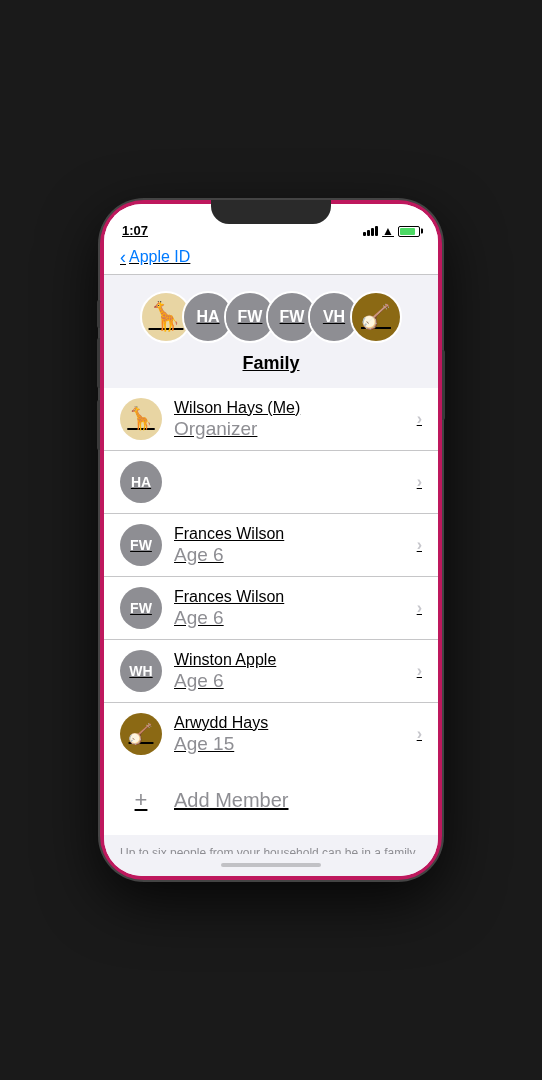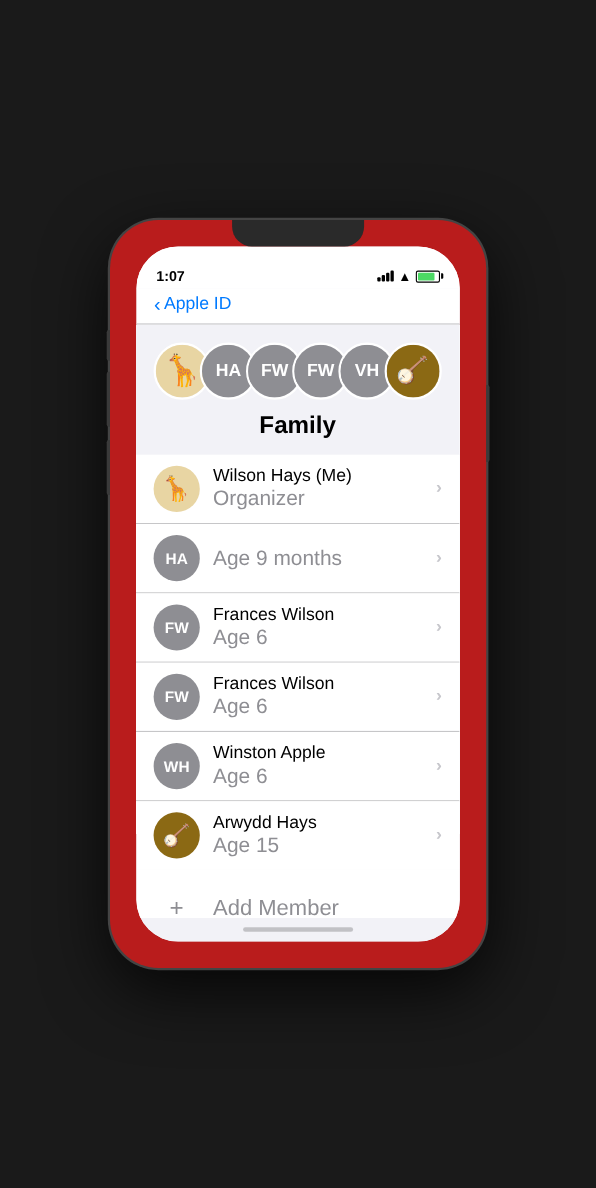--- a/index.html
+++ b/index.html
@@ -9,25 +9,26 @@
       display: flex;
       justify-content: center;
       align-items: center;
       min-height: 100vh;
       font-family: -apple-system, BlinkMacSystemFont, 'SF Pro Text', 'Helvetica Neue', sans-serif;
     }
 
     .phone-outer {
       width: 342px;
       height: 680px;
-      background: #b91c1c;
+      background: #be185d;
       border-radius: 44px;
-      padding: 24px;
+      padding: 4px;
       box-shadow: 0 0 0 2px #444, 0 20px 60px rgba(0,0,0,0.8);
       position: relative;
+      text-decoration: underline;
     }
 
     .phone-inner {
       width: 100%;
       height: 100%;
       background: #f2f2f7;
       border-radius: 38px;
       overflow: hidden;
       position: relative;
       display: flex;
@@ -196,21 +197,21 @@
       line-height: 1;
     }
 
     .guitar-avatar {
       background: #8b6914;
       font-size: 24px;
       line-height: 1;
     }
 
     .family-title {
-      font-size: 22px;
+      font-size: 18px;
       font-weight: 700;
       color: #000;
       margin-bottom: 2px;
     }
 
     
     .members-section {
       background: white;
       margin: 0;
     }
@@ -434,21 +435,20 @@
           <div class="member-info">
             <div class="member-name">Wilson Hays  (Me)</div>
             <div class="member-detail">Organizer</div>
           </div>
           <span class="row-chevron">›</span>
         </div>
 
         <div class="member-row">
           <div class="member-avatar">HA</div>
           <div class="member-info">
-            <div class="member-detail">Age 9 months</div>
           </div>
           <span class="row-chevron">›</span>
         </div>
 
         <div class="member-row">
           <div class="member-avatar">FW</div>
           <div class="member-info">
             <div class="member-name">Frances Wilson</div>
             <div class="member-detail">Age 6</div>
           </div>

